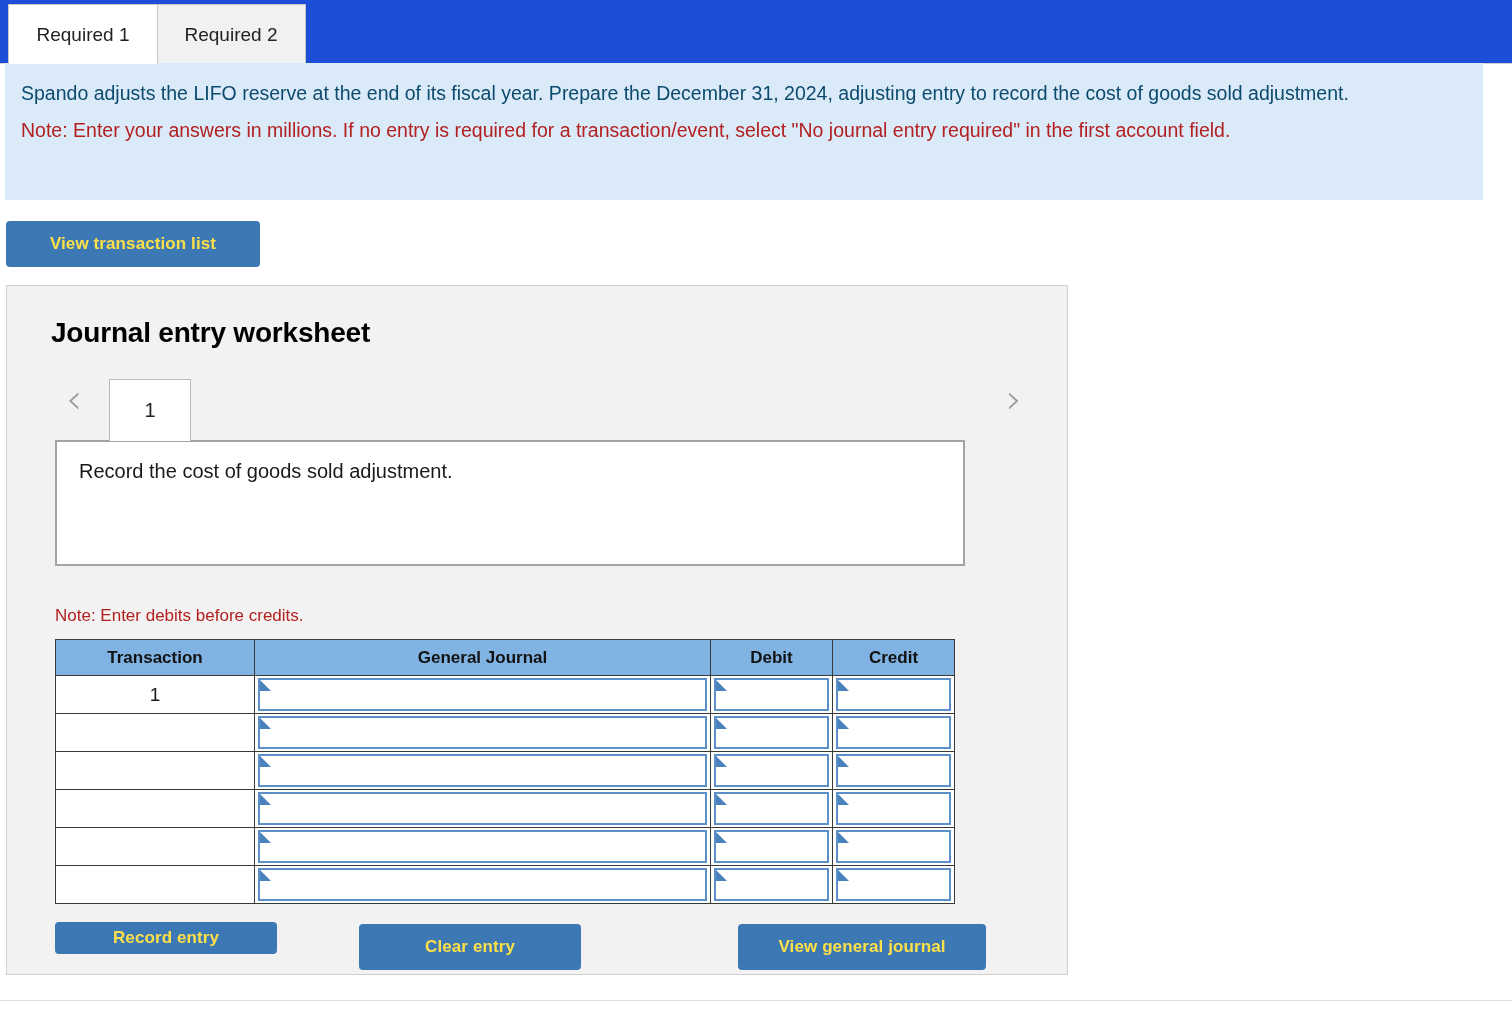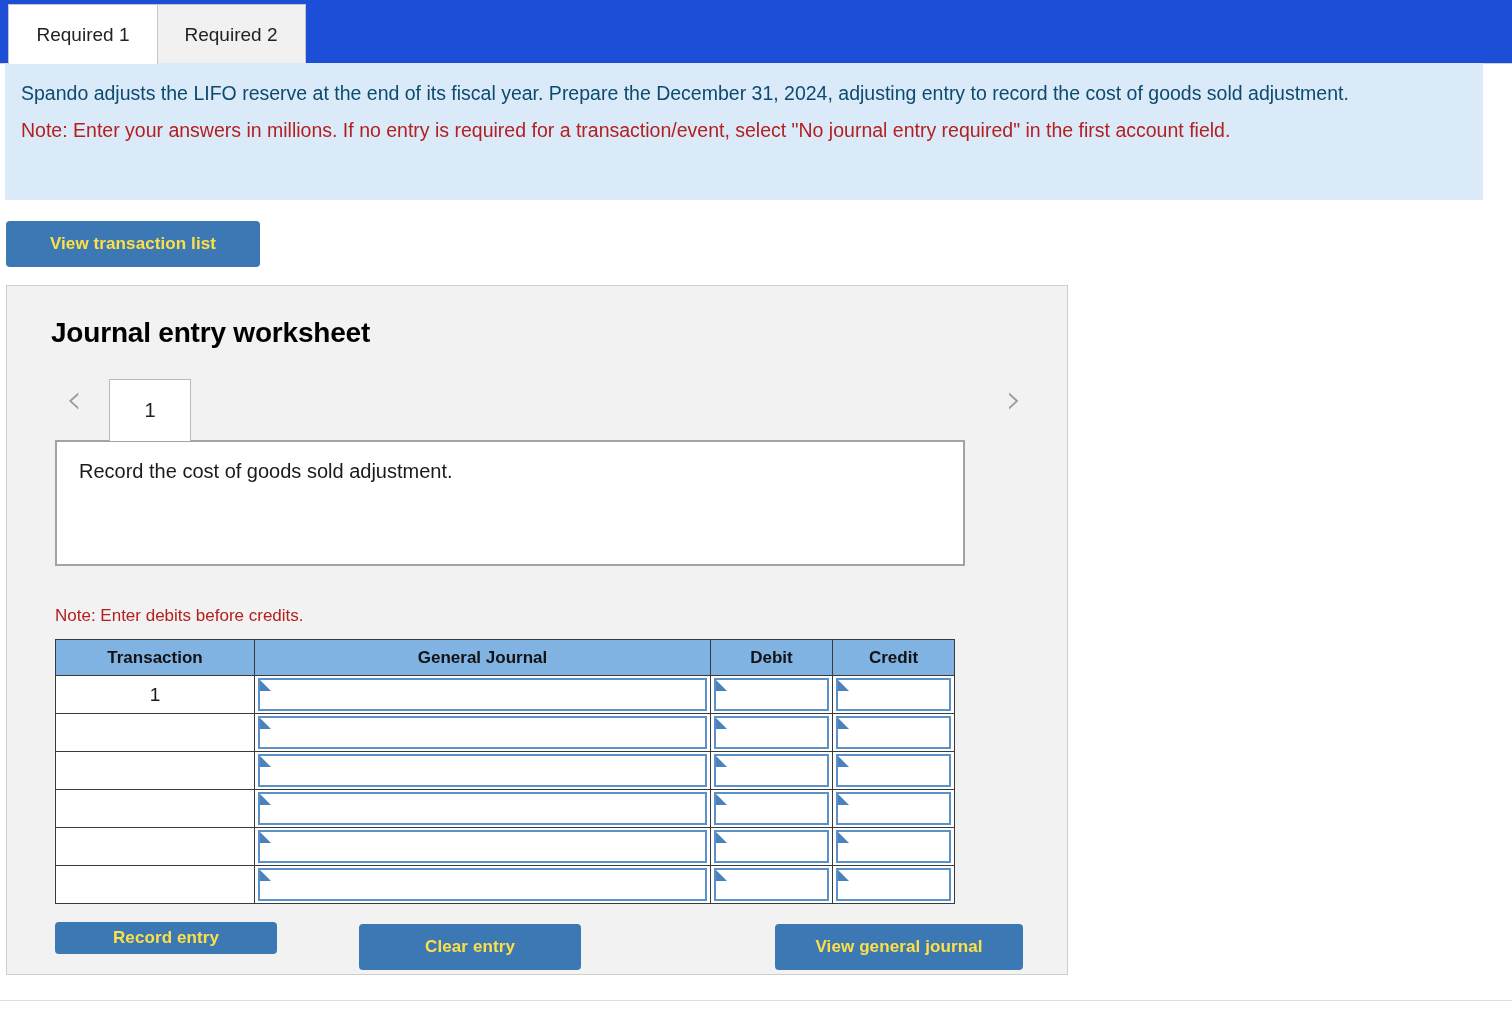--- a/index.html
+++ b/index.html
@@ -200,21 +200,21 @@
     position: absolute;
     left: 0; top: 0;
     border-style: solid;
     border-width: 11px 0 0 11px;
     border-color: transparent transparent transparent #4a82bd;
   }
 
   
   #record-entry  { position: absolute; left: 48px;  top: 612px; width: 222px; height: 32px; margin-top: 24px; }
   #clear-entry   { position: absolute; left: 332px; top: 638px; width: 222px; height: 46px; margin-left: 20px; }
-  #view-journal  { position: absolute; left: 768px; top: 638px; width: 248px; height: 46px; }
+  #view-journal  { position: absolute; left: 731px; top: 638px; width: 248px; height: 46px; }
 
   
   .bottom-rule {
     position: absolute;
     left: 0; top: 1000px;
     width: 1512px; height: 1px;
     background: #e0e0e0;
   }
 </style>
 </head>

